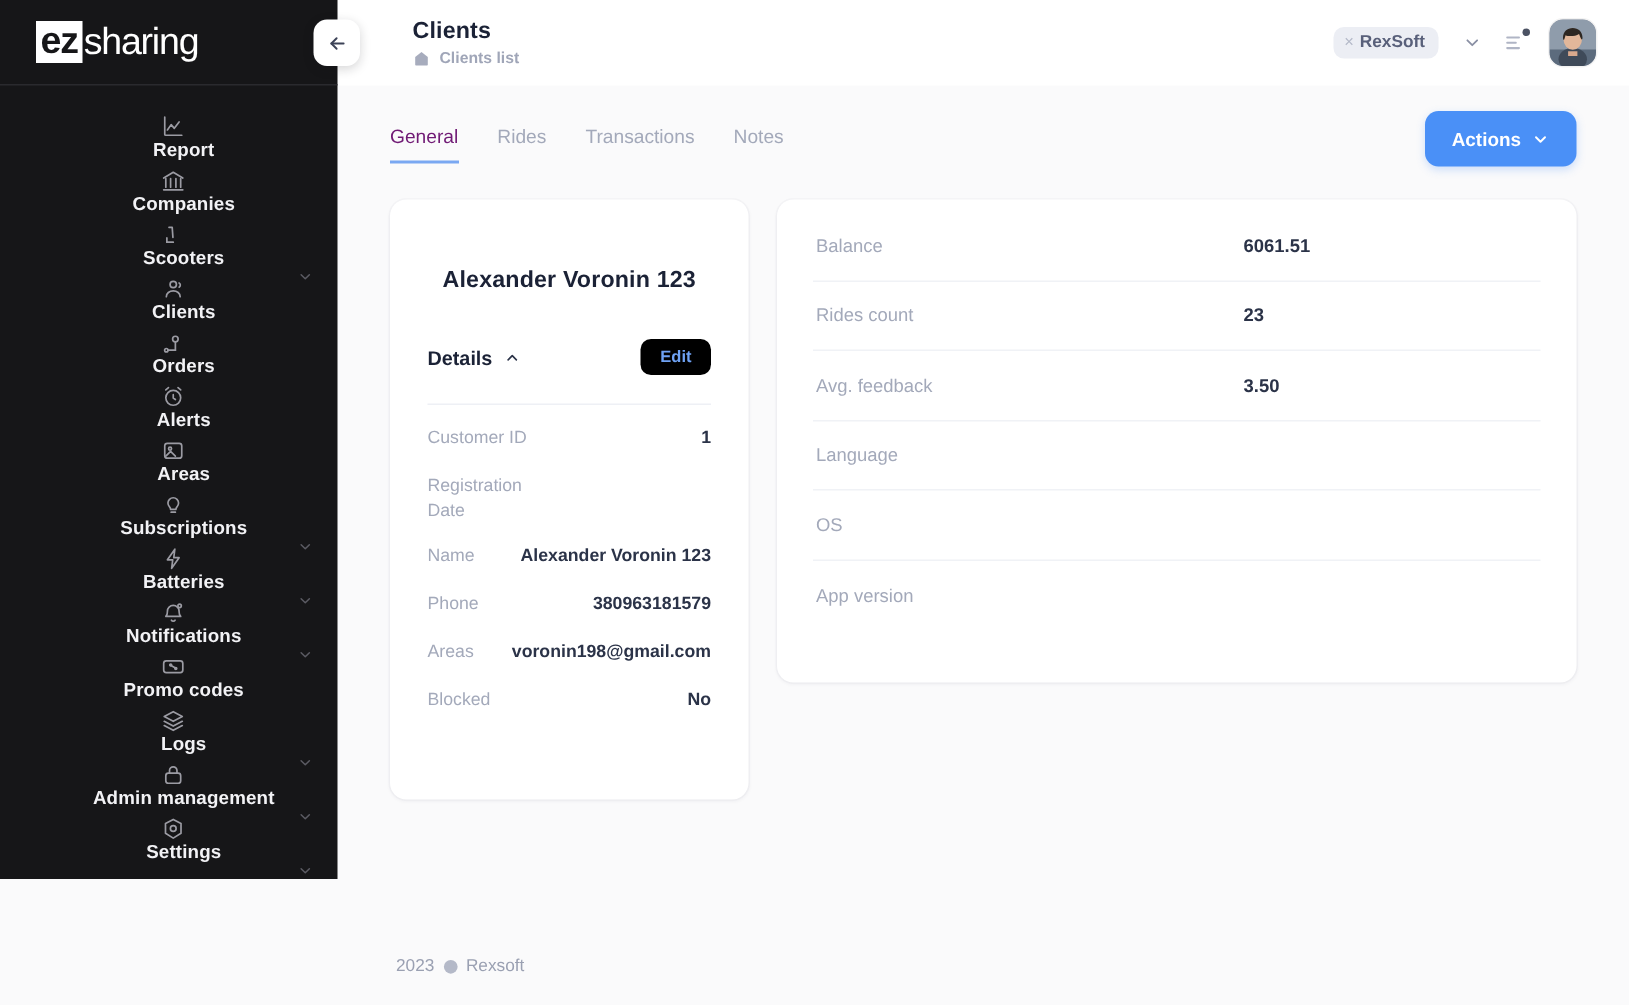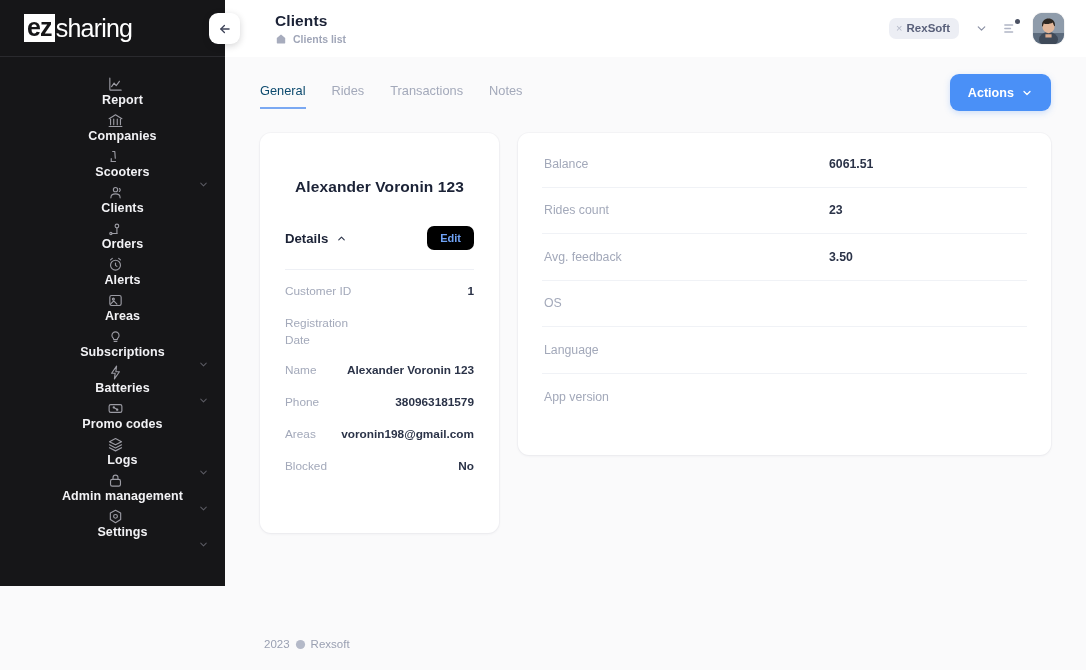--- a/index.html
+++ b/index.html
@@ -102,21 +102,21 @@
   
   .content { flex: 1; padding: 0 35px; overflow: hidden; position: relative; }
 
   .tabs-row { display: flex; align-items: flex-start; padding-top: 26px; }
   .tabs { display: flex; gap: 26px; }
   .tab {
     font-size: 12.8px; color: #a3a9ba; padding-bottom: 9px;
     cursor: pointer; border-bottom: 2.5px solid transparent;
     font-weight: 400; white-space: nowrap;
   }
-  .tab.active { color: #0c4a6e; border-bottom-color: #7aa8f2; }
+  .tab.active { color: #701a75; border-bottom-color: #7aa8f2; }
 
   .actions-btn {
     margin-left: auto; margin-top: -9px;
     background: #4a90f7; color: #ffffff;
     border: none; border-radius: 9px;
     height: 37px; padding: 0 18px;
     font-size: 12.6px; font-weight: 700;
     display: flex; align-items: center; gap: 7px;
     cursor: pointer; font-family: "Liberation Sans", sans-serif;
     box-shadow: 0 2px 6px rgba(74,144,247,0.25);
@@ -287,20 +287,35 @@
             </svg>
           </span>
         </div>
         <div class="nav-item">
           <span class="nav-icon">
             <svg viewBox="0 0 24 24" fill="none" stroke="currentColor" stroke-width="1.6" stroke-linecap="round" stroke-linejoin="round">
               <path d="M13.5 3 6.5 13h5l-1 8 7-10h-5z"></path>
             </svg>
           </span>
           <span class="nav-label">Batteries</span>
+          <span class="nav-chev">
+            <svg viewBox="0 0 24 24" fill="none" stroke="currentColor" stroke-width="2.2" stroke-linecap="round" stroke-linejoin="round">
+              <path d="M6 9l6 6 6-6"></path>
+            </svg>
+          </span>
+        </div>
+        <div class="nav-item">
+          <span class="nav-icon">
+            <svg viewBox="0 0 24 24" fill="none" stroke="currentColor" stroke-width="1.6" stroke-linecap="round" stroke-linejoin="round">
+              <path d="M17.5 11v-.5a5.5 5.5 0 1 0-11 0V11c0 3-1.5 4.5-1.5 4.5h14S17.5 14 17.5 11z"></path>
+              <path d="M10.3 19a2 2 0 0 0 3.4 0"></path>
+              <circle cx="18" cy="5.5" r="1.6"></circle>
+            </svg>
+          </span>
+          <span class="nav-label">Notifications</span>
           <span class="nav-chev">
             <svg viewBox="0 0 24 24" fill="none" stroke="currentColor" stroke-width="2.2" stroke-linecap="round" stroke-linejoin="round">
               <path d="M6 9l6 6 6-6"></path>
             </svg>
           </span>
         </div>
         <div class="nav-item">
           <span class="nav-icon">
             <svg viewBox="0 0 24 24" fill="none" stroke="currentColor" stroke-width="1.6" stroke-linecap="round" stroke-linejoin="round">
               <rect x="3" y="6.5" width="18" height="11" rx="2.4"></rect>
@@ -489,25 +504,25 @@
               </div>
               <div class="stat-row">
                 <span class="stat-label">Rides count</span>
                 <span class="stat-value">23</span>
               </div>
               <div class="stat-row">
                 <span class="stat-label">Avg. feedback</span>
                 <span class="stat-value">3.50</span>
               </div>
               <div class="stat-row">
+                <span class="stat-label">Language</span>
+                <span class="stat-value"></span>
+              </div>
+              <div class="stat-row">
                 <span class="stat-label">OS</span>
-                <span class="stat-value"></span>
-              </div>
-              <div class="stat-row">
-                <span class="stat-label">Language</span>
                 <span class="stat-value"></span>
               </div>
               <div class="stat-row">
                 <span class="stat-label">App version</span>
                 <span class="stat-value"></span>
               </div>
             </div>
         </section>
 
       </div>

